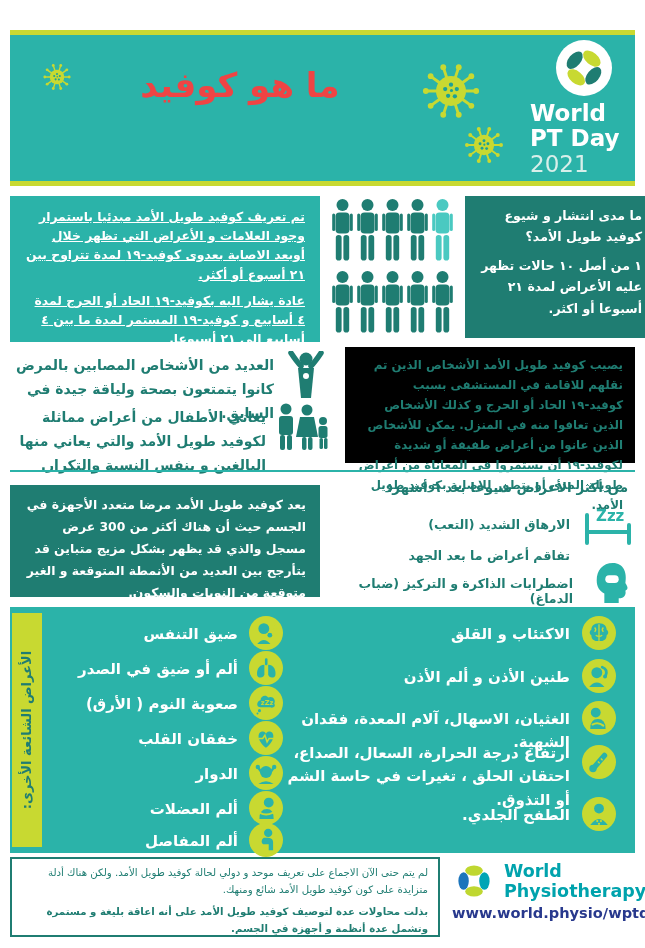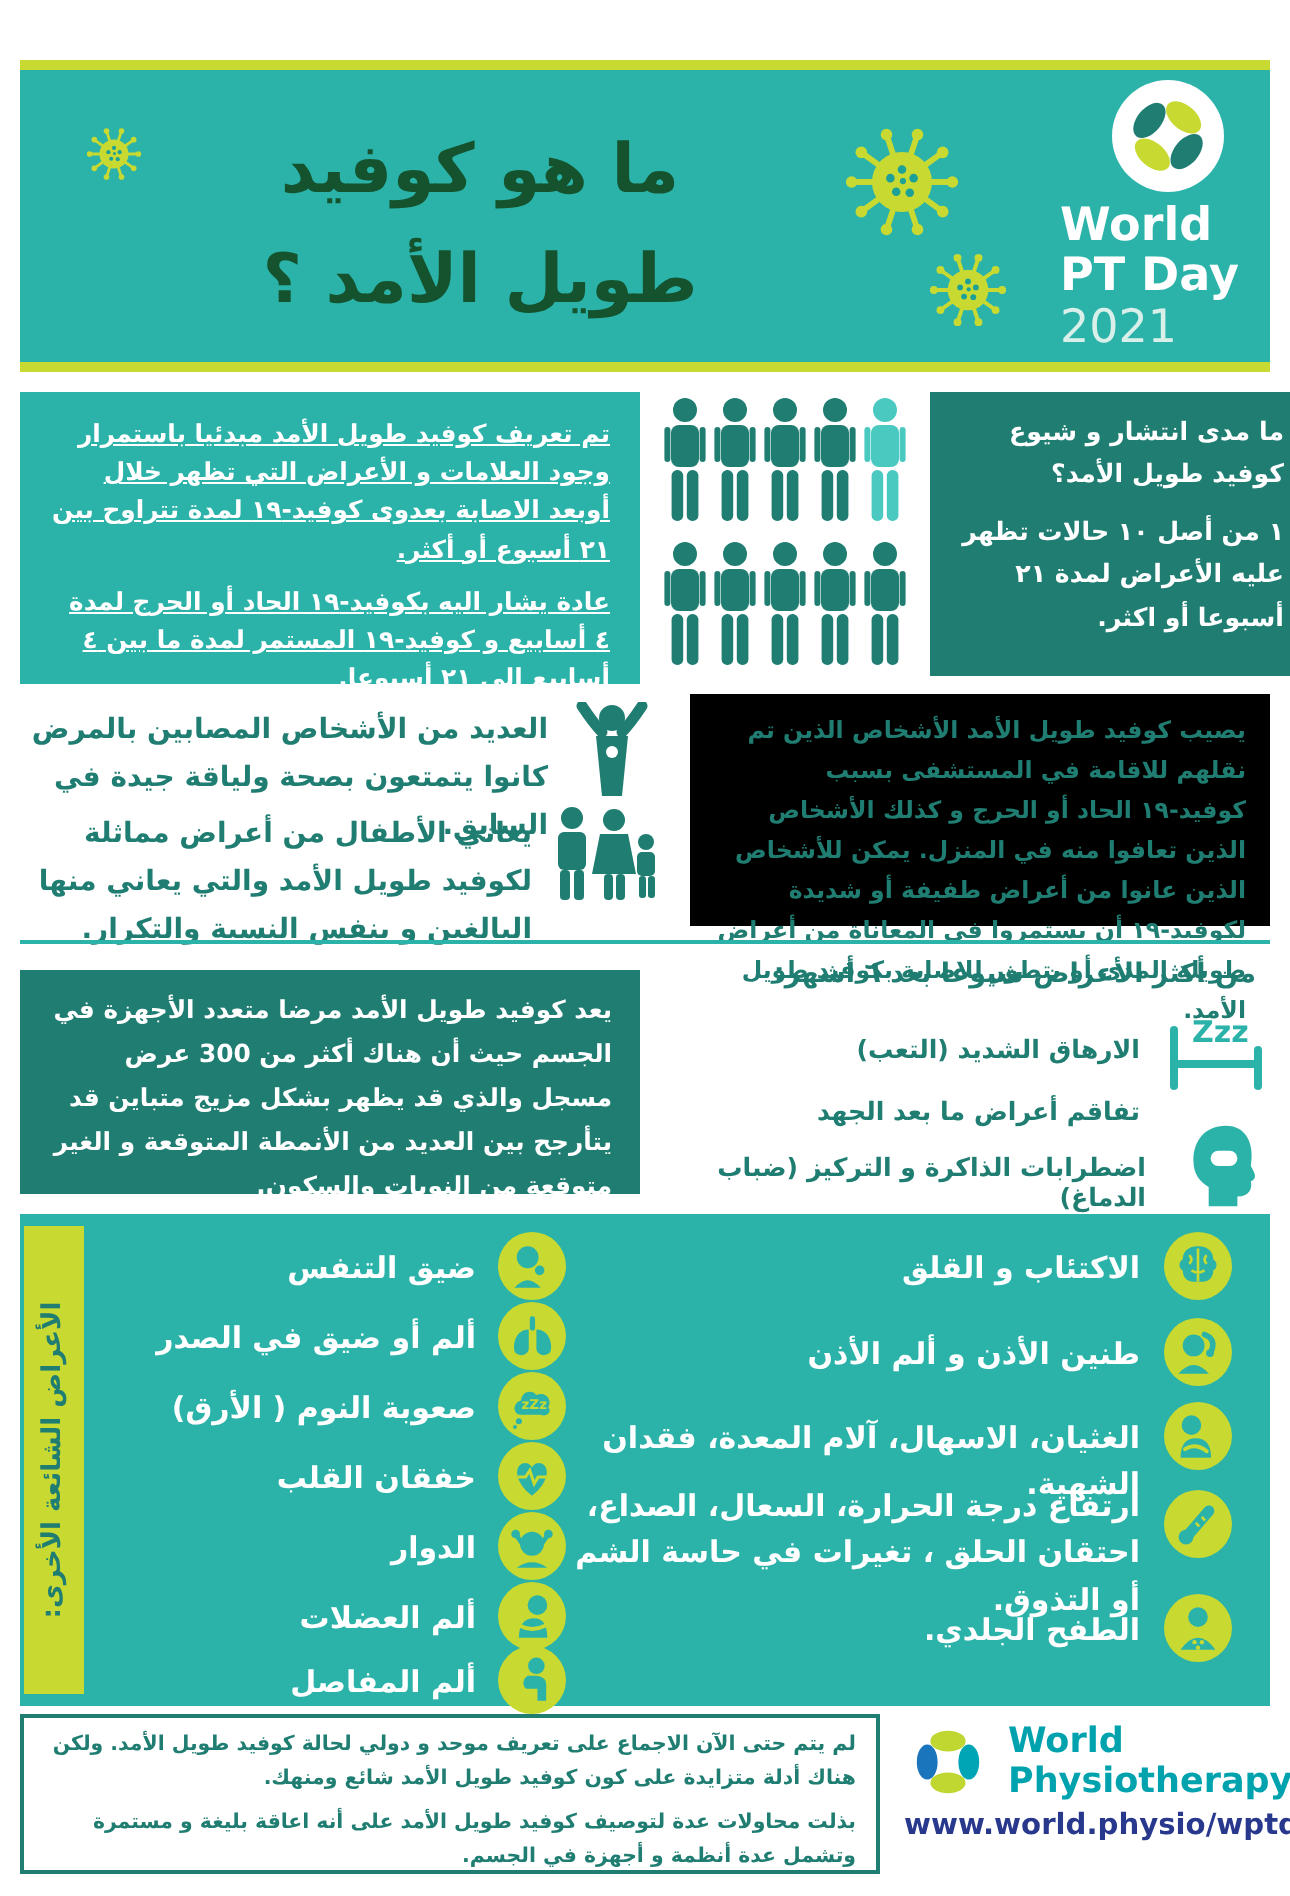--- a/index.html
+++ b/index.html
@@ -2,21 +2,21 @@
 <html><head>
 <meta charset="utf-8">
 <style>
   html,body{margin:0;padding:0;background:#ffffff;}
   #poster{position:relative;width:645px;height:948px;background:#fff;overflow:hidden;
           font-family:"DejaVu Sans",sans-serif;}
   .abs{position:absolute;}
   
   .header-band{left:10px;top:30px;width:625px;height:156px;background:#2BB3A9;
                border-top:5px solid #C8D931;border-bottom:5px solid #C8D931;box-sizing:border-box;}
-  .title{left:95px;top:58px;width:290px;color:#14532d;font-size:34px;font-weight:700;
+  .title{left:95px;top:58px;width:290px;color:#ef4444;font-size:34px;font-weight:700;
          text-align:center;line-height:1.62;direction:rtl;}
   .ptlogo-text{color:#fff;font-size:23px;font-weight:700;line-height:1.08;text-align:left;}
   .ptlogo-year{color:#D8EFEA;font-size:23px;font-weight:400;}
   
   .teal-box{background:#2BB3A9;color:#fff;direction:rtl;text-align:right;box-sizing:border-box;text-decoration:underline;}
   .dark-box{background:#1F7D72;color:#fff;direction:rtl;text-align:right;box-sizing:border-box;}
   .lime-box{background:#000000;color:#1F7D72;direction:rtl;text-align:right;box-sizing:border-box;}
   .teal-box p,.dark-box p,.lime-box p{margin:0 0 7px 0;}
   .def-box{left:10px;top:196px;width:310px;height:146px;padding:11px 15px;
            font-size:12.4px;font-weight:600;line-height:1.55;}
@@ -118,21 +118,20 @@
     <ellipse cx="30" cy="17" rx="11" ry="6.5" fill="#1B75BC" transform="rotate(270 30 30)"></ellipse>
   </g>
 </defs>
 </svg>
 
 <div id="poster">
 
   <div class="abs header-band"></div>
   <div class="abs title">
     <span>ما هو كوفيد</span><br>
-    <span>طويل الأمد ؟</span>
   </div>
   <svg class="abs" style="left:42px;top:62px" width="30" height="30" viewBox="0 0 64 64">
       <use href="#virus-shape"></use>
     </svg>
   <svg class="abs" style="left:420px;top:60px" width="62" height="62" viewBox="0 0 64 64">
       <use href="#virus-shape"></use>
     </svg>
   <svg class="abs" style="left:463px;top:124px" width="42" height="42" viewBox="0 0 64 64">
       <use href="#virus-shape"></use>
     </svg>
@@ -376,21 +375,21 @@
           <g fill="#2BB3A9">
         <circle cx="13" cy="4.5" r="3.8"></circle>
         <path d="M9 9 C6.5 10.5 6.5 14 8.5 15 L13.5 15 L13.5 20.5 L17.5 20.5 L17.5 13 C17.5 10 15 9 12 9 Z"></path>
           </g>
       </svg>
     </div>
     <div class="abs sym-label" style="left:38px;top:223px;width:190px">ألم المفاصل</div>
   </div>
 
   <div class="abs note-box">
-    <p style="font-weight:700">لم يتم حتى الآن الاجماع على تعريف موحد و دولي لحالة كوفيد طويل الأمد. ولكن هناك أدلة متزايدة على كون كوفيد طويل الأمد شائع ومنهك.</p>
+    <p style="font-weight:400">لم يتم حتى الآن الاجماع على تعريف موحد و دولي لحالة كوفيد طويل الأمد. ولكن هناك أدلة متزايدة على كون كوفيد طويل الأمد شائع ومنهك.</p>
     <p style="font-weight:800">بذلت محاولات عدة لتوصيف كوفيد طويل الأمد على أنه اعاقة بليغة و مستمرة وتشمل عدة أنظمة و أجهزة في الجسم.</p>
   </div>
 
   <svg class="abs" style="left:450px;top:857px" width="48" height="48" viewBox="0 0 60 60">
       <use href="#ring-wp"></use>
     </svg>
   <div class="abs wp-name">
     <div>World</div>
     <div>Physiotherapy</div>
   </div>

